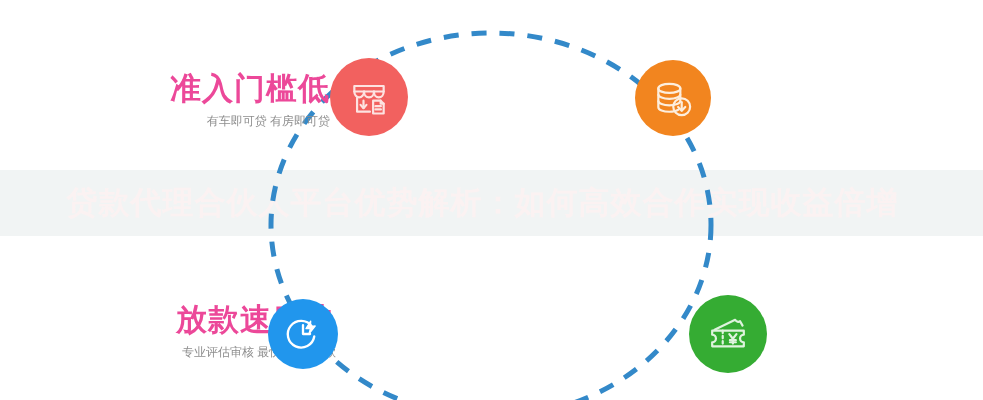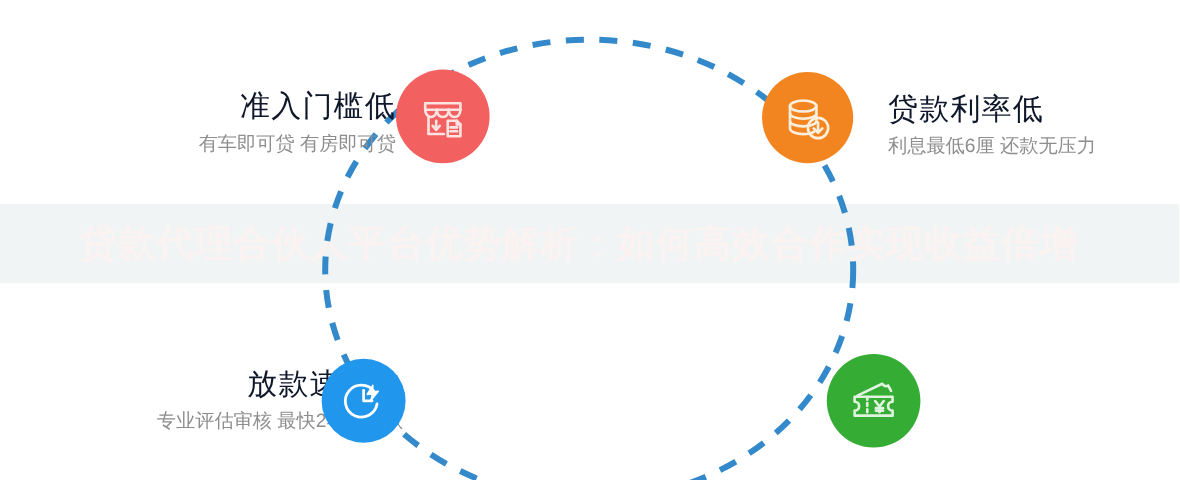--- a/index.html
+++ b/index.html
@@ -72,27 +72,28 @@
   #bubble-speed  { left: 268px; top: 299px; width: 70px; height: 70px; background: #2196ed; }
   #bubble-repay  { left: 689px; top: 295px; width: 78px; height: 78px; background: #35ac33; }
 
   
   .text-block {
     position: absolute;
     z-index: 5;
     white-space: nowrap;
   }
   .text-block .title {
-    font-size: 25px;
-    color: #0f172a;
+    font-size: 31px;
+    color: #ec4899;
     line-height: 34px;
     letter-spacing: 1px;
+    font-weight: bold;
   }
   .text-block .subtitle {
-    font-size: 16px;
+    font-size: 12px;
     color: #8e8e8e;
     line-height: 26px;
     margin-top: 2px;
   }
   .align-right { text-align: right; }
   .align-left  { text-align: left; }
 
   #text-entry  { right: 653px; top: 72px;  }
   #text-rate   { left: 740px;  top: 74px;  }
   #text-speed  { right: 647px; top: 303px; }
@@ -147,24 +148,20 @@
         <path d="M8 20.5 v6.5 c0 2.8 5.4 5 12 5 s12-2.2 12-5 v-6.5"></path>
         <path d="M8 27.5 v6.5 c0 2.8 5.4 5 12 5 4.2 0 7.9-.9 10-2.3"></path>
 
         <circle cx="33.5" cy="33.5" r="9.2"></circle>
         <path d="M33.5 28.5 v9"></path>
         <path d="M29.6 33.8 L33.5 37.8 L37.4 33.8"></path>
       </svg>
     </span>
   </div>
 
-  <div class="text-block align-left" id="text-rate">
-    <div class="title">贷款利率低</div>
-    <div class="subtitle">利息最低6厘 还款无压力</div>
-  </div>
 
   <div class="text-block align-right" id="text-speed">
     <div class="title">放款速度快</div>
     <div class="subtitle">专业评估审核 最快2小时放款</div>
   </div>
 
   <div class="icon-bubble" id="bubble-speed">
     <span>
       <svg width="40" height="40" viewBox="0 0 48 48" fill="none" stroke="#ffffff" stroke-width="2.8" stroke-linecap="round" stroke-linejoin="round" xmlns="http://www.w3.org/2000/svg">
 

